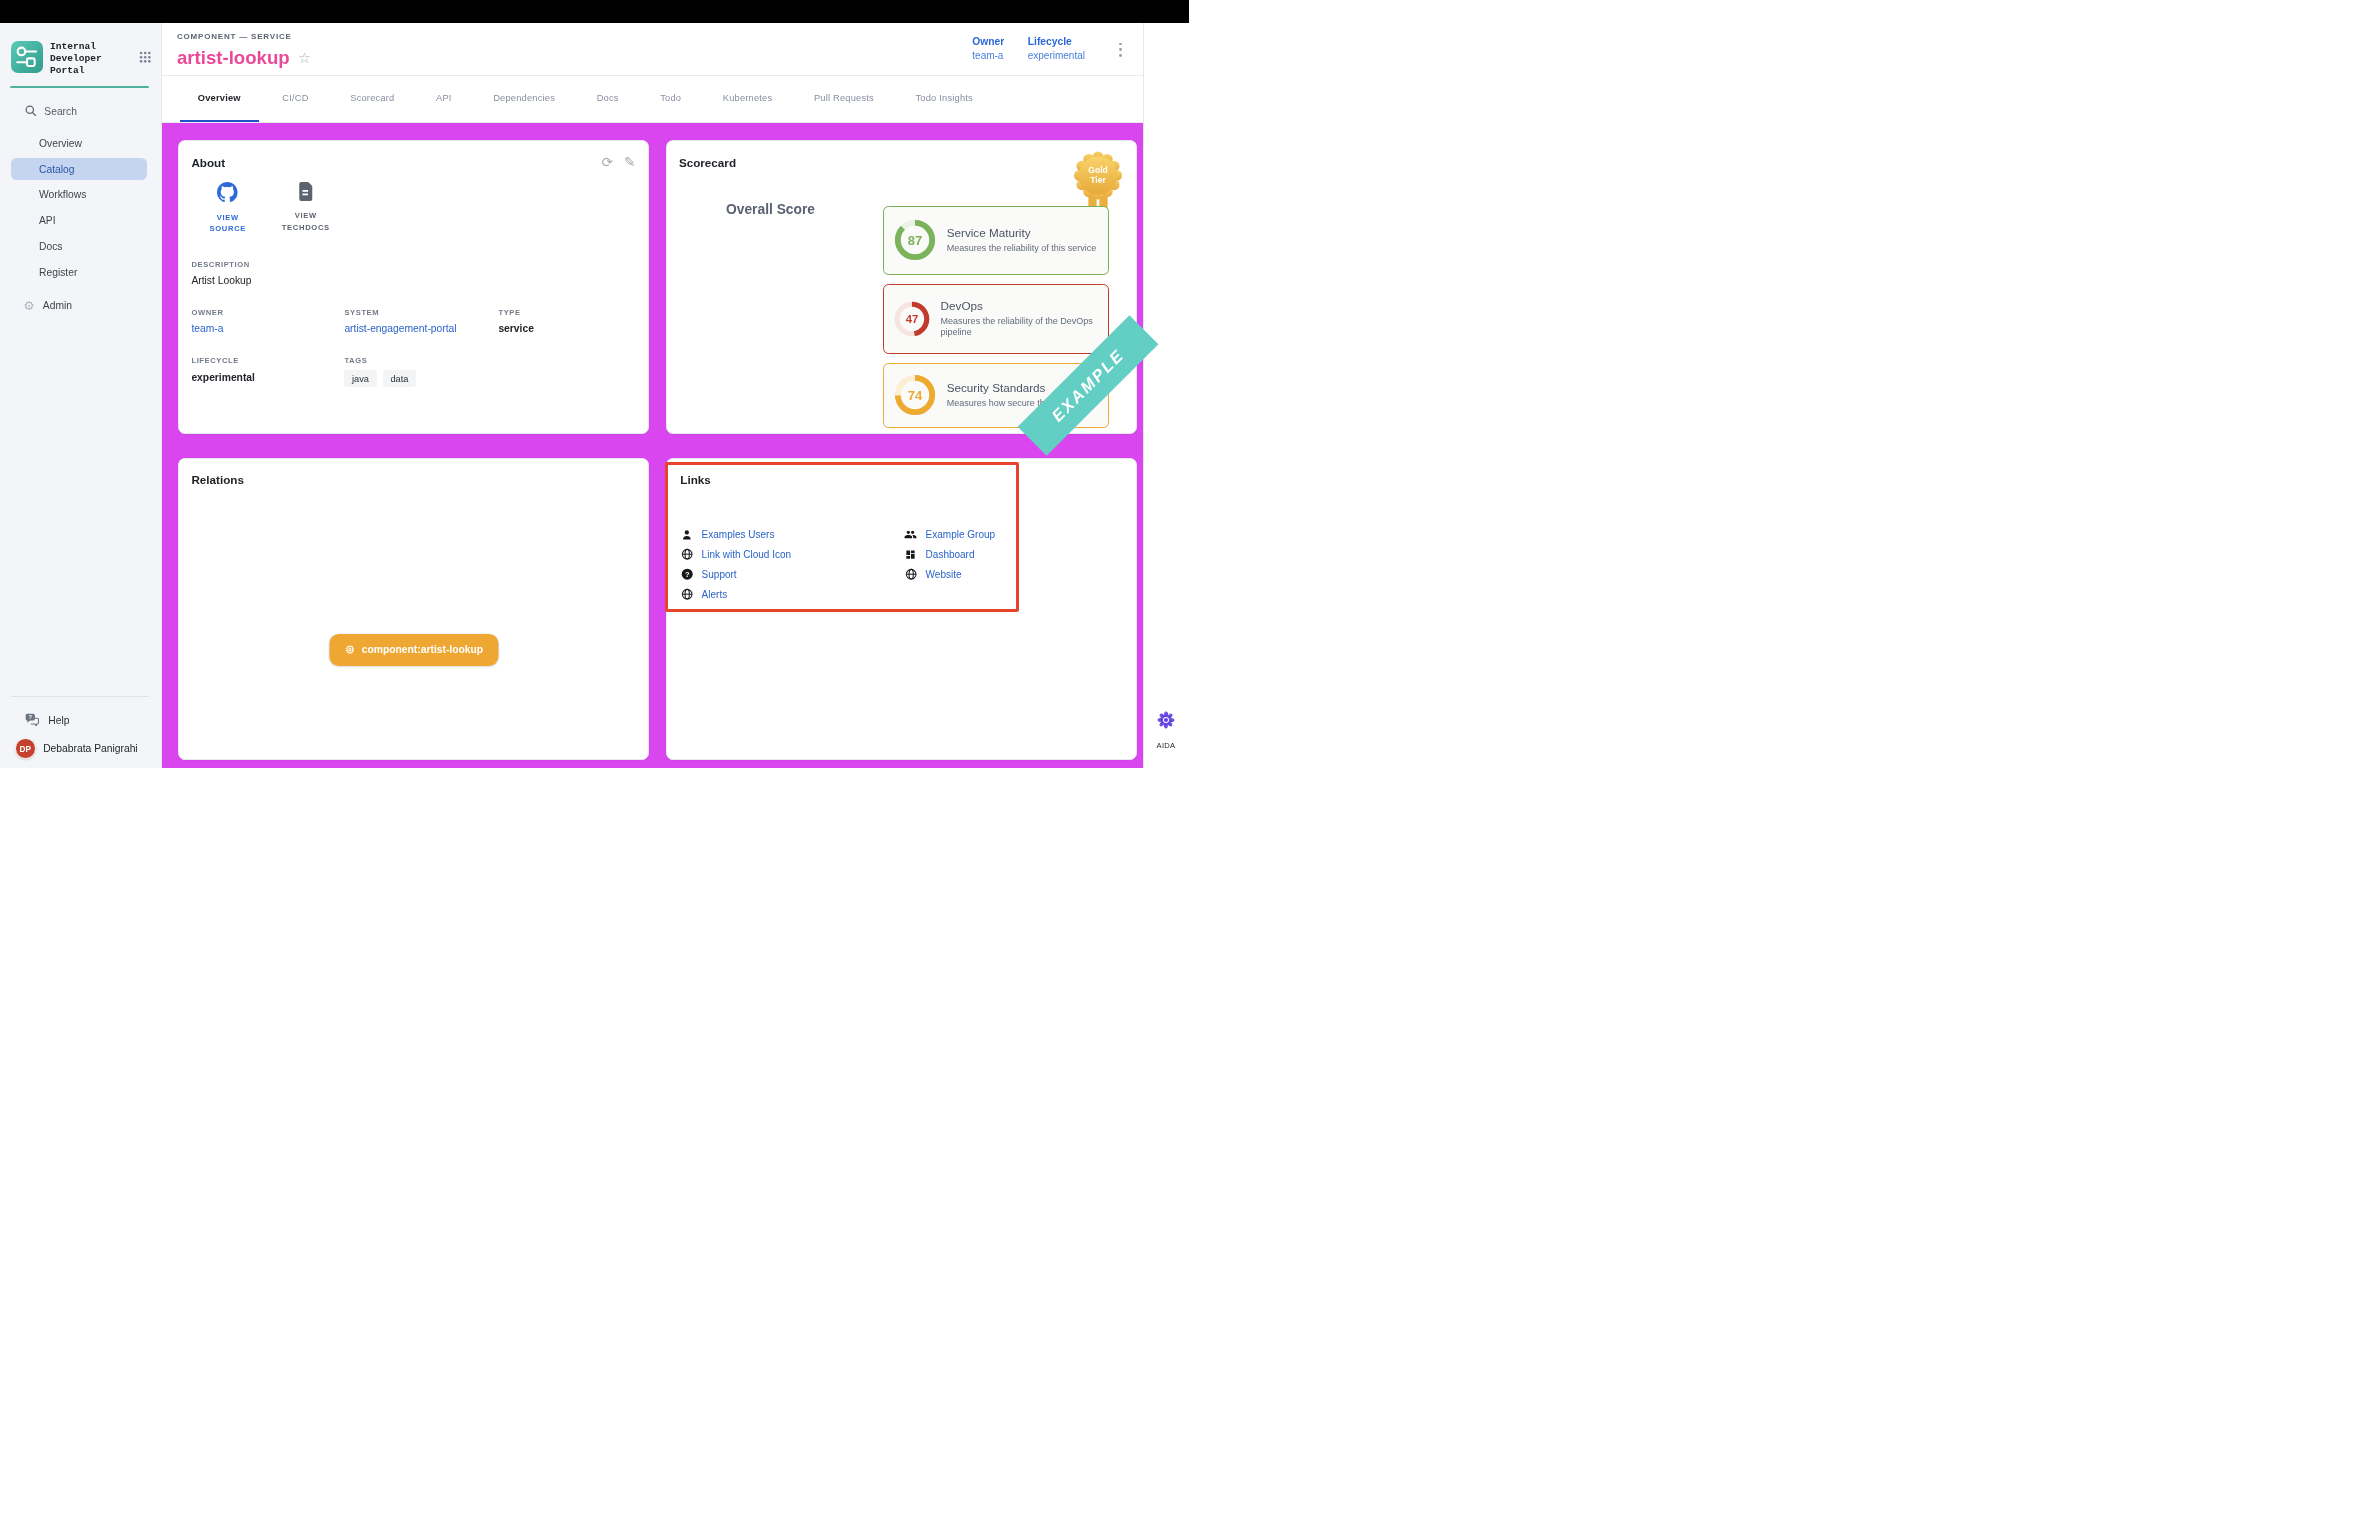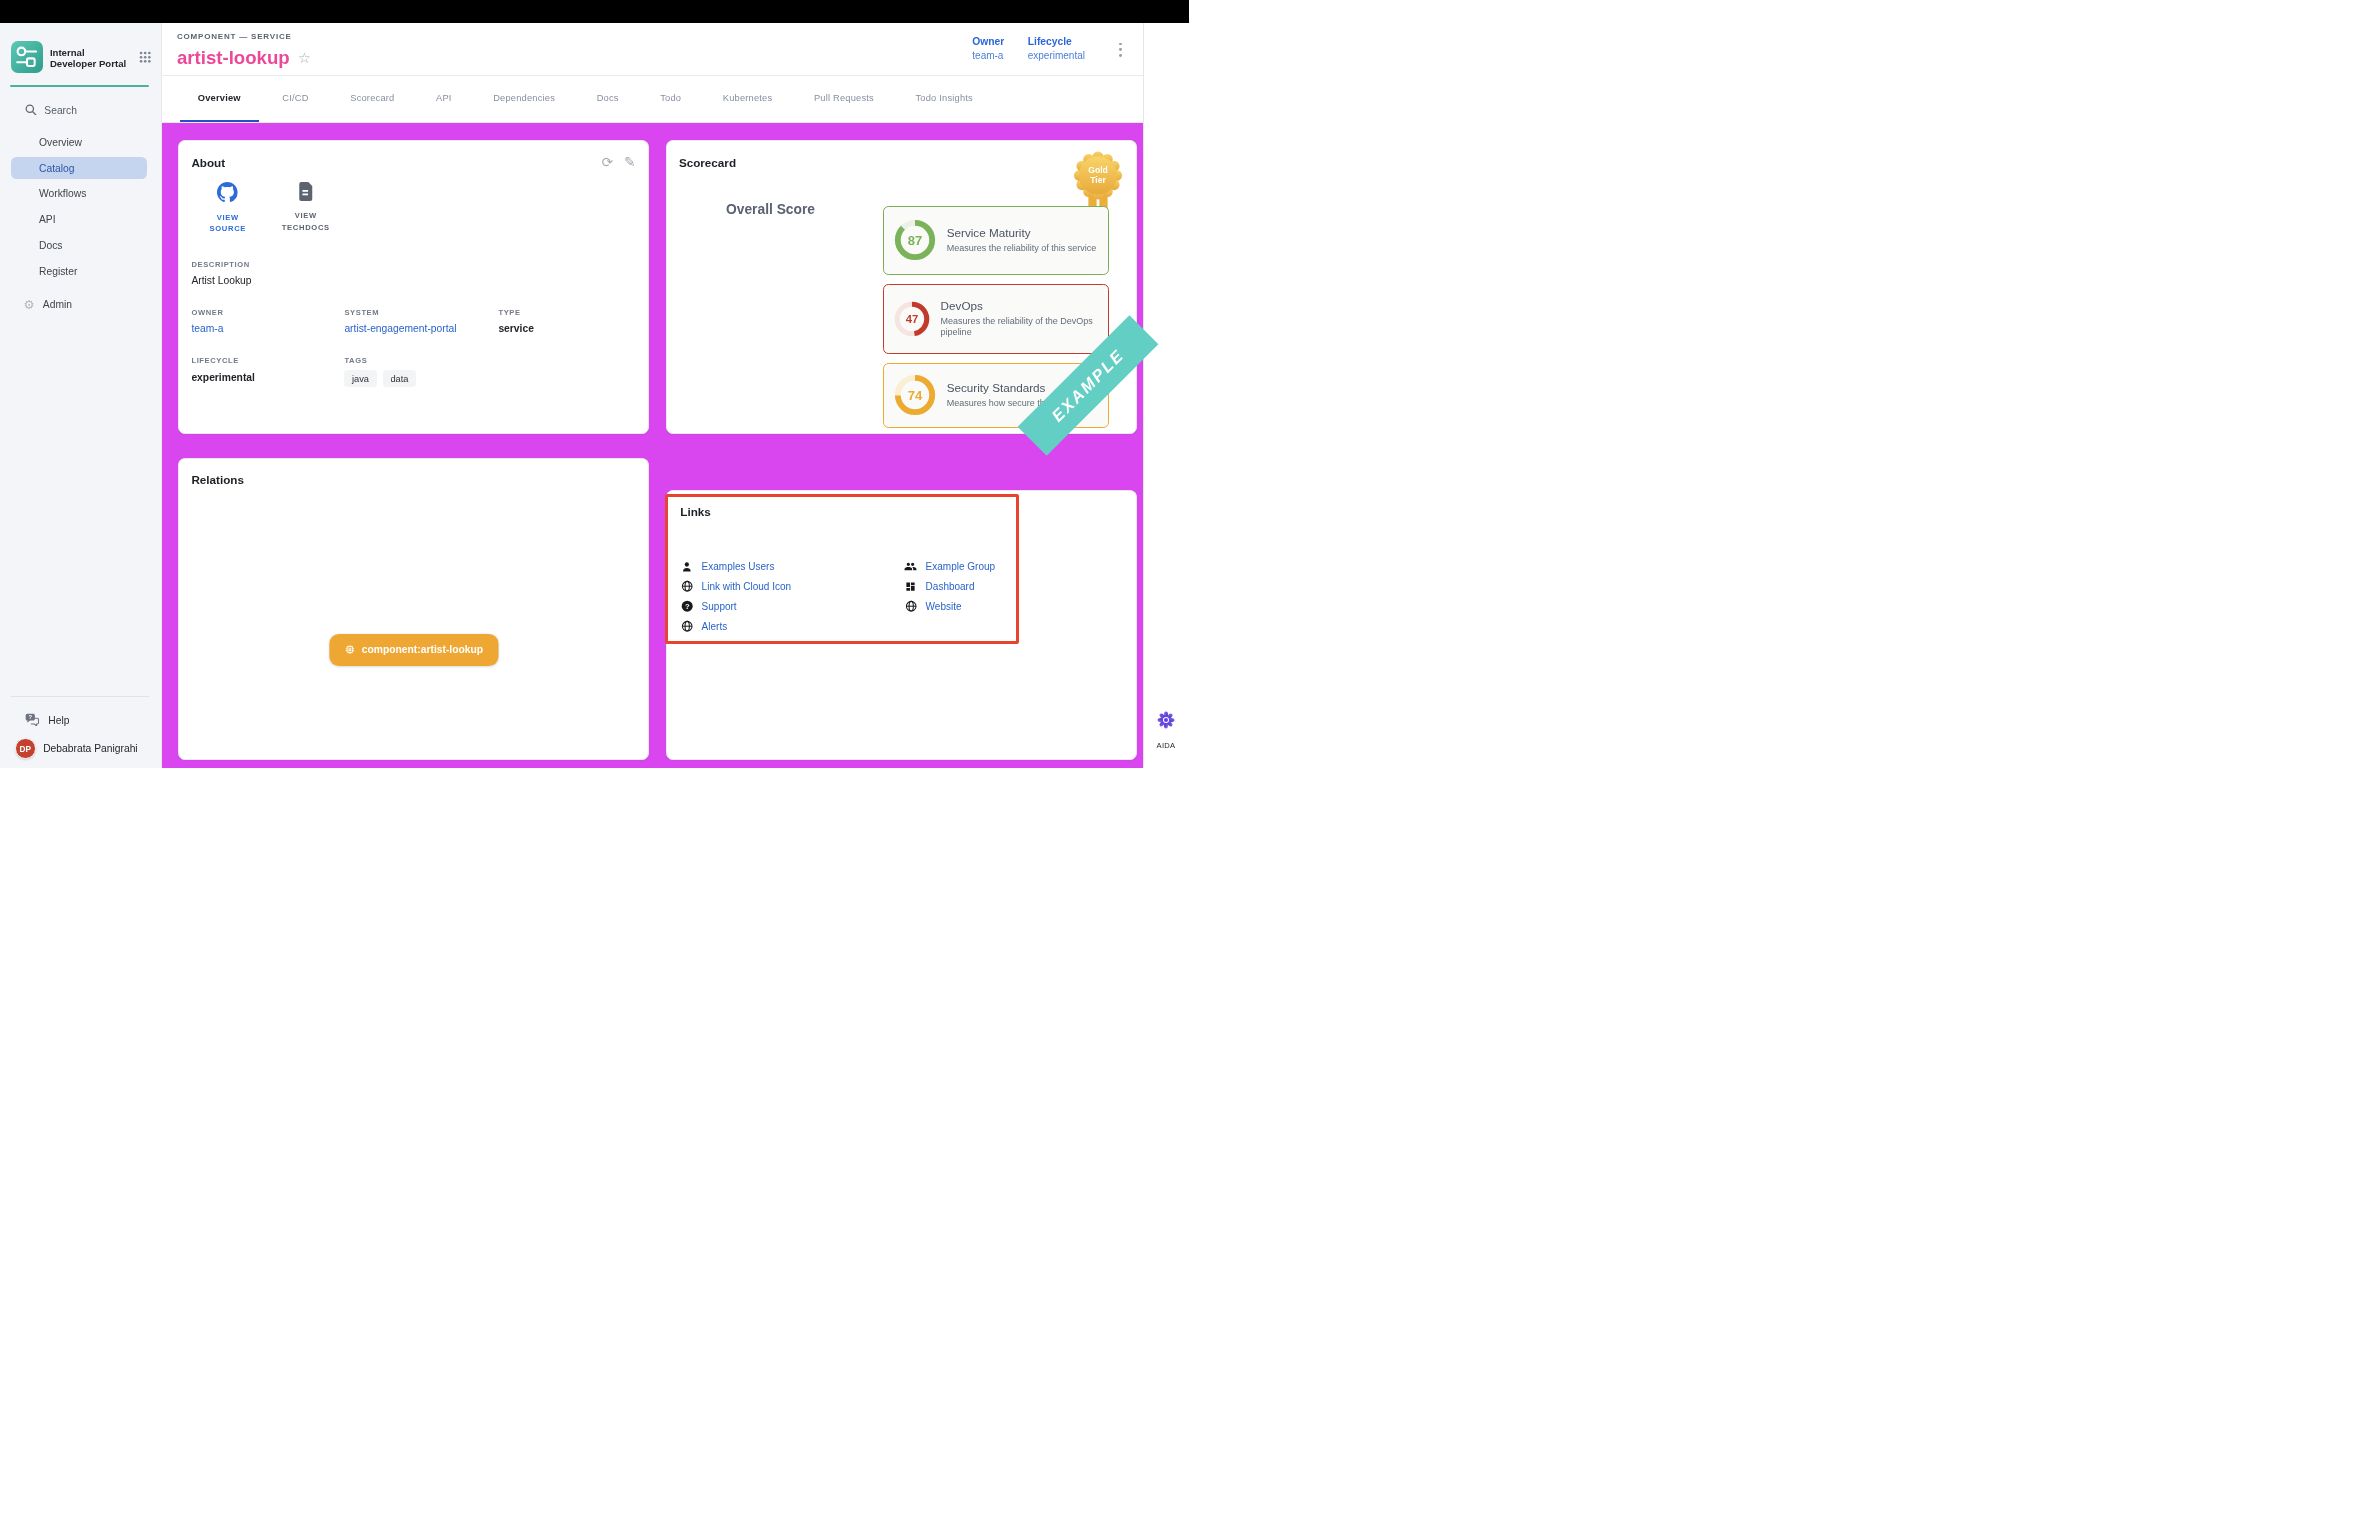--- a/index.html
+++ b/index.html
@@ -3,21 +3,21 @@
 <meta charset="utf-8">
 <style>
   * { margin:0; padding:0; box-sizing:border-box; }
   html,body { width:1189px; height:768px; overflow:hidden; background:#fff;
     font-family:"Liberation Sans","DejaVu Sans",sans-serif; }
   .topbar { position:absolute; left:0; top:0; width:1189px; height:23.4px; background:#000; }
 
   
   .sidebar { position:absolute; left:0; top:23.4px; width:162px; height:745px;
     background:#f3f5f8; border-right:0.7px solid #e6e8ec; }
-  .logo-row { display:flex; align-items:center; margin:18px 9.6px 0 11px; }
+  .logo-row { display:flex; align-items:center; margin:18px 9.6px 0 11px;font-family:Liberation Mono, monospace; }
   .logo-title { font-size:9.6px; font-weight:700; color:#23262c; line-height:11.7px; margin-left:6.9px; width:81px; }
   .apps-btn { margin-left:auto; cursor:pointer; }
   .teal-line { height:2.1px; background:var(--teal); margin:9.6px 12.4px 0 9.6px; border-radius:1.4px; }
   .search-row { display:flex; align-items:center; margin:16.5px 0 0 25px; cursor:pointer; }
   .search-row span.lbl { font-size:10.3px; color:#565c66; margin-left:7.6px; }
   .nav { margin-top:12.4px; }
   .nav-item { height:26px; display:flex; align-items:center; padding-left:39px;
     font-size:10.3px; color:#3f444c; cursor:pointer; }
   .nav-item.active { background:var(--selected_bg); color:var(--selected_text);
     margin:1.4px 13.8px 1.4px 11px; padding-left:28px; height:22px; border-radius:5.5px; }
@@ -108,21 +108,21 @@
 
   
   .relations { padding:13.8px 12.4px; }
   .rel-chip { position:absolute; left:50%; transform:translateX(-50%); top:175px;
     background:var(--pill); border-radius:9.6px; height:32px; padding:0 15px;
     display:inline-flex; align-items:center; gap:6.9px; cursor:pointer;
     box-shadow:0 0.7px 2.1px rgba(0,0,0,.15); }
   .rel-chip span { color:#fff; font-size:10.3px; font-weight:700; }
 
   
-  .linkscard { padding:13.8px 0 0 13.8px;margin-top:32px; }
+  .linkscard { padding:13.8px 0 0 13.8px; }
   .red-box { position:absolute; left:-1.4px; top:3.4px; width:354px; height:150px;
     border:3.4px solid var(--highlight); border-radius:2.1px; pointer-events:none; z-index:5; }
   .links-grid { display:grid; grid-template-columns:224px 1fr; margin-top:39px; padding-left:0; }
   .link-row { display:flex; align-items:center; height:20px; gap:8.3px; cursor:pointer; }
   .link-row span { font-size:10px; color:var(--link); }
   .licon { width:13px; display:flex; justify-content:center; }
 </style>
 </head>
 <body>
 

